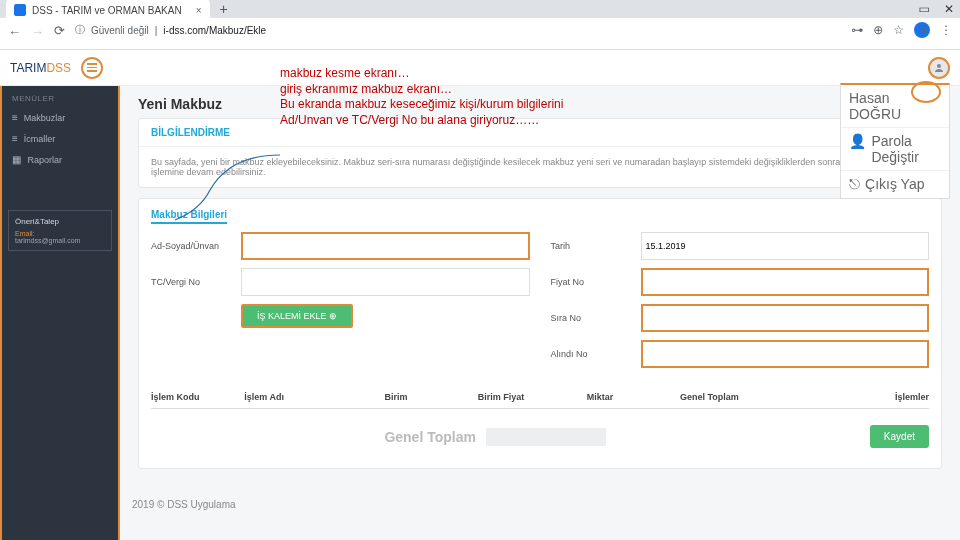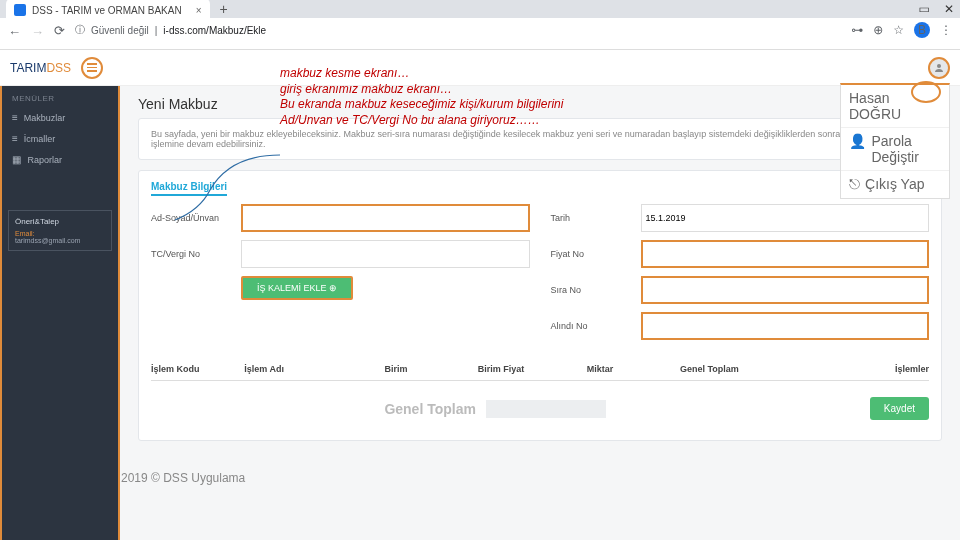--- a/index.html
+++ b/index.html
@@ -36,41 +36,41 @@
 .brand-logo .b{color:#e08b3a}
 .hamburger{width:22px;height:22px;border:2px solid #e08b3a;border-radius:50%;display:flex;flex-direction:column;justify-content:center;align-items:center;gap:2px;cursor:pointer}
 .hamburger i{height:1.5px;width:10px;background:#e08b3a}
 .user-corner{position:relative}
 .user-av{width:22px;height:22px;border-radius:50%;background:#e5e7ea;display:flex;align-items:center;justify-content:center;cursor:pointer;border:2px solid #e08b3a}
 .user-menu{position:absolute;right:0;top:26px;background:#fff;border:1px solid #ddd;border-top:2px solid #e08b3a;font-size:14px;min-width:110px;z-index:3}
 .user-menu .uname{padding:5px 8px;color:#666;position:relative}
 .user-menu .uname:after{content:"";position:absolute;top:-4px;right:8px;width:26px;height:18px;border:2px solid #e08b3a;border-radius:50%}
 .user-menu .mi{padding:5px 8px;display:flex;gap:5px;color:#666;cursor:pointer;border-top:1px solid #f0f0f0}
 .content{padding:10px 18px}
-.page-title{font-size:14px;font-weight:normal;color:#333;margin-bottom:6px}
+.page-title{font-size:14px;font-weight:bold;color:#333;margin-bottom:6px}
 .card{background:#fff;border:1px solid #e3e6ea;border-radius:3px;margin-bottom:10px}
 .card .chead{padding:8px 12px;border-bottom:1px solid #eef0f2;color:#20a8d8;font-size:10px;font-weight:bold}
 .card .cbody{padding:10px 12px;font-size:9px;color:#888}
 .form-grid{display:flex;gap:21px}
 .fcol{flex:1}
 .frow{display:flex;align-items:center;margin-bottom:8px}
 .flabel{width:90px;font-size:9px;color:#555}
 .fval,.finput{flex:1;height:28px;border:1px solid #ddd;font-size:9px;padding:2px 4px}
 .finput.highlight{border:2px solid #e08b3a}
 .btn-green{background:#4dbd74;color:#fff;border:none;padding:5px 14px;font-size:9px;cursor:pointer;border-radius:2px}
 .sec-title{color:#20a8d8;font-size:10px;font-weight:bold;border-bottom:2px solid #20a8d8;display:inline-block;padding-bottom:2px;margin-bottom:8px}
 .tbl{display:flex;border-bottom:1px solid #ddd;padding:6px 0;margin-top:10px}
 .th{font-size:9px;color:#444;font-weight:bold}
 .c1{width:12%}.c2{width:18%}.c3{width:12%}.c4{width:14%}.c5{width:12%}.c6{width:20%}.c7{width:12%;text-align:right}
 .total-row{display:flex;align-items:center;padding:10px 0;margin-top:6px}
 .total-lbl{font-size:14px;font-weight:bold;color:#bbb;margin-left:30%}
 .total-box{width:120px;height:18px;background:#eceef0;margin-left:10px}
 .btn-save{background:#4dbd74;color:#fff;border:none;padding:6px 14px;font-size:10px;cursor:pointer;border-radius:3px;margin-left:auto}
-.footer{padding:10px 1px;font-size:12px;color:#888}
-.annot{position:absolute;left:280px;top:66px;color:#c00000;font-family:'Comic Sans MS',cursive;font-size:12px;font-style:italic;z-index:5;line-height:1.3}
+.footer{padding:10px 12px;font-size:10px;color:#888}
+.annot{position:absolute;left:280px;top:66px;color:#c00000;font-family:'Comic Sans MS',cursive;font-size:12px;z-index:5;line-height:1.3}
 .annot div{white-space:nowrap}
 .curve{position:absolute;left:170px;top:150px;z-index:4}
 </style>
 </head>
 <body>
 
 <div class="win-controls">
   <span>▭</span>
   <span>✕</span>
 </div>
@@ -153,20 +153,21 @@
       <div class="tt">Öneri&amp;Talep</div>
       <div class="lbl">Email:</div>
       <div class="val">tarimdss@gmail.com</div>
     </div>
   </div>
 
   <div class="main" style="margin-top:36px">
     <div class="content">
       <div class="page-title">Yeni Makbuz</div>
       <div class="card">
+        <div class="chead">BİLGİLENDİRME</div>
         <div class="cbody">Bu sayfada, yeni bir makbuz ekleyebileceksiniz. Makbuz seri-sıra numarası değiştiğinde kesilecek makbuz yeni seri ve numaradan başlayıp sistemdeki değişikliklerden sonra makbuz kesme işlemine devam edebilirsiniz.</div>
       </div>
       <div class="card">
         <div class="cbody">
           <div class="sec-title">Makbuz Bilgileri</div>
           <div class="form-grid">
             <div class="fcol">
               <div class="frow">
                   <div class="flabel">Ad-Soyad/Ünvan</div>
                   <input class="finput highlight" style="">

